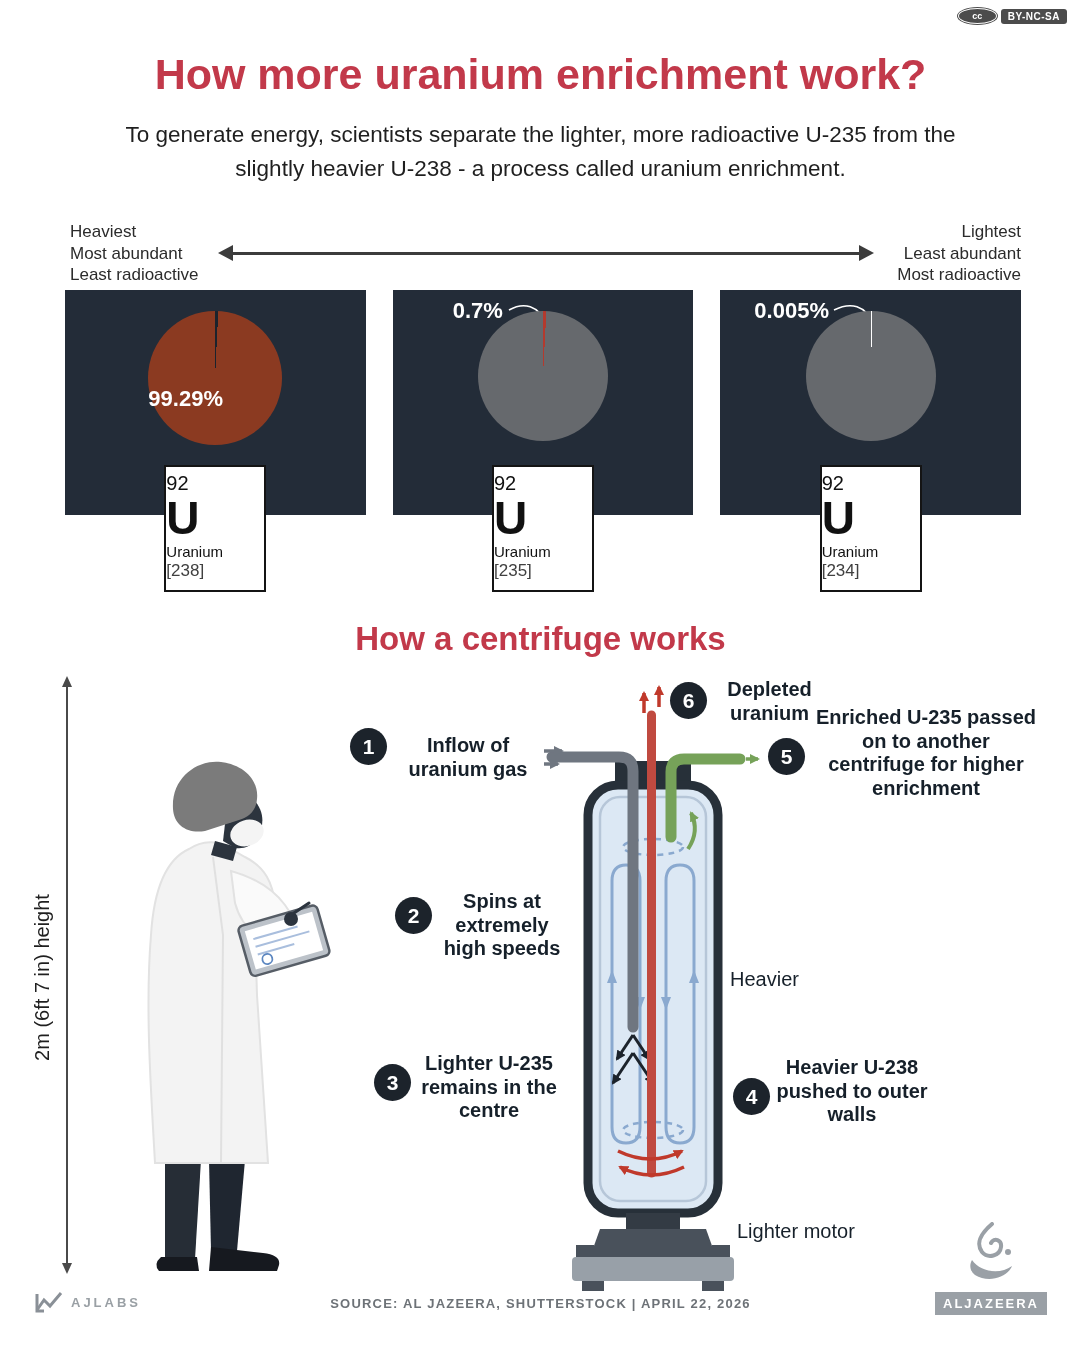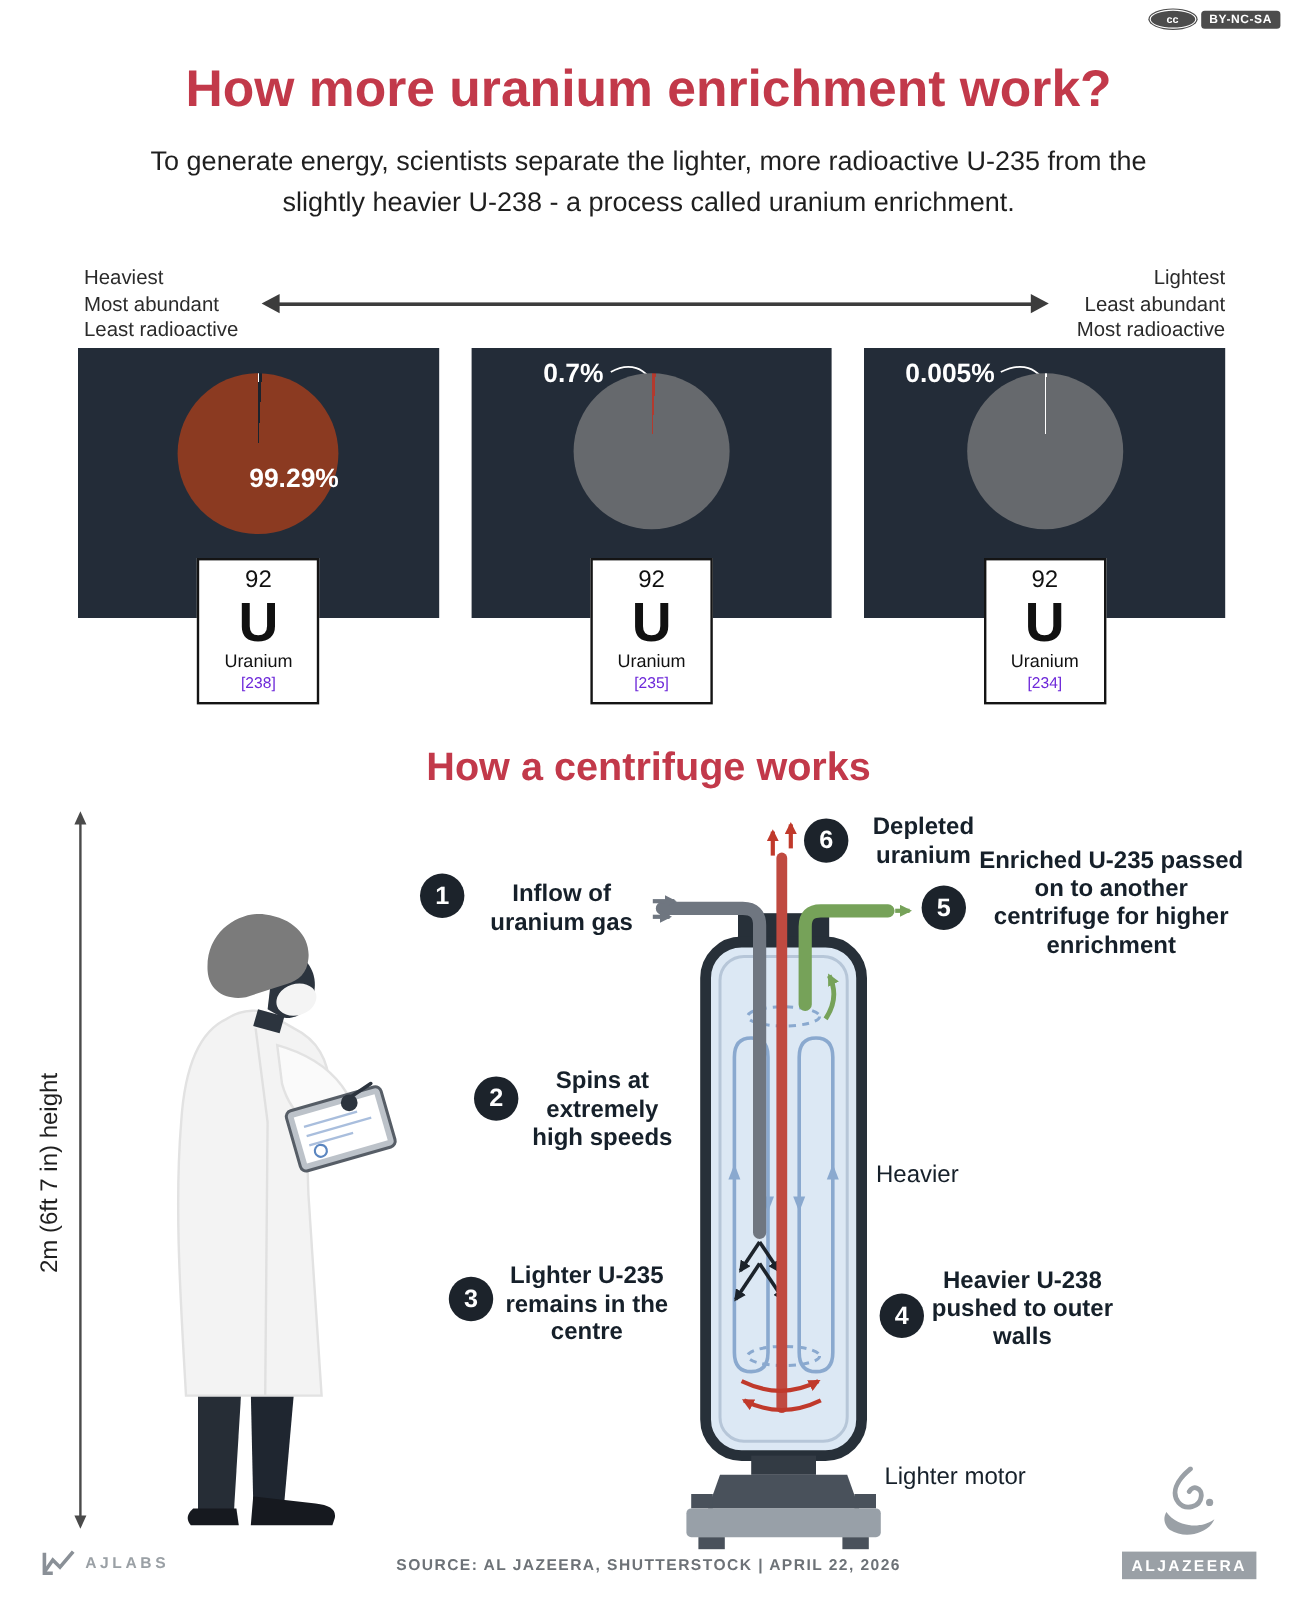--- a/index.html
+++ b/index.html
@@ -23,30 +23,30 @@
   .spec-arrow::before { content:""; position:absolute; left:-14px; top:-7px; border:8px solid transparent; border-right:15px solid #3c3c3c; border-left:0; }
   .spec-arrow::after  { content:""; position:absolute; right:-14px; top:-7px; border:8px solid transparent; border-left:15px solid #3c3c3c; border-right:0; }
 
   
   .panels { position:absolute; left:65px; top:290px; width:956px; height:225px; display:flex; gap:27px; }
   .panel  { position:relative; flex:1; background:#232c38; }
   .pie { position:absolute; left:50%; transform:translateX(-50%); top:21px; border-radius:50%; }
   .pie1 { width:134px; height:134px; background:conic-gradient(#ffffff 0deg 0.4deg, #1b232d 0.4deg 2.8deg, #8b3a21 2.8deg 360deg); }
   .pie2 { width:130px; height:130px; background:conic-gradient(#ffffff 0deg 0.4deg, #b33a2e 0.4deg 3deg, #66696d 3deg 360deg); }
   .pie3 { width:130px; height:130px; background:conic-gradient(#ffffff 0deg 1deg, #66696d 1deg 360deg); }
-  .pie-inside { position:absolute; left:0; right:0; top:56%; text-align:right; color:#fff; font-size:22px; font-weight:bold; }
+  .pie-inside { position:absolute; left:0; right:0; top:56%; text-align:left; color:#fff; font-size:22px; font-weight:bold; }
   .pie-out { position:absolute; color:#fff; font-size:22px; font-weight:bold; top:8px; }
   .out2 { left:60px; } .out3 { left:34px; }
   .leader { position:absolute; }
   .element-card { position:absolute; left:50%; transform:translateX(-50%); top:175px; width:102px; background:#fff;
-                  border:2px solid #141414; text-align:center; padding:5px 0 9px 0; z-index:2; }
+                  border:2px solid #141414; text-align:left; padding:5px 0 9px 0; z-index:2; }
   .el-num  { font-size:20px; color:#111; }
   .el-sym  { font-size:46px; font-weight:bold; color:#111; line-height:1.0; }
   .el-name { font-size:15px; color:#111; margin-top:2px; }
-  .el-mass { font-size:13px; color:#6d28d9; margin-top:1px; }
+  .el-mass { font-size:17px; color:#404040; margin-top:1px; }
 
   .section-title { position:absolute; top:620px; left:0; right:0; text-align:center; font-size:33px; font-weight:bold; color:#c2394a; }
 
   
   .h-arrow { position:absolute; left:66px; top:682px; width:2px; height:586px; background:#4a4a4a; }
   .h-arrow::before { content:""; position:absolute; top:-11px; left:-4px; border:5px solid transparent; border-bottom:11px solid #4a4a4a; }
   .h-arrow::after  { content:""; position:absolute; bottom:-11px; left:-4px; border:5px solid transparent; border-top:11px solid #4a4a4a; }
   .h-label { position:absolute; left:-78px; top:966px; width:240px; text-align:center; font-size:20px; color:#1f1f1f;
              transform:rotate(-90deg); white-space:nowrap; }
 

